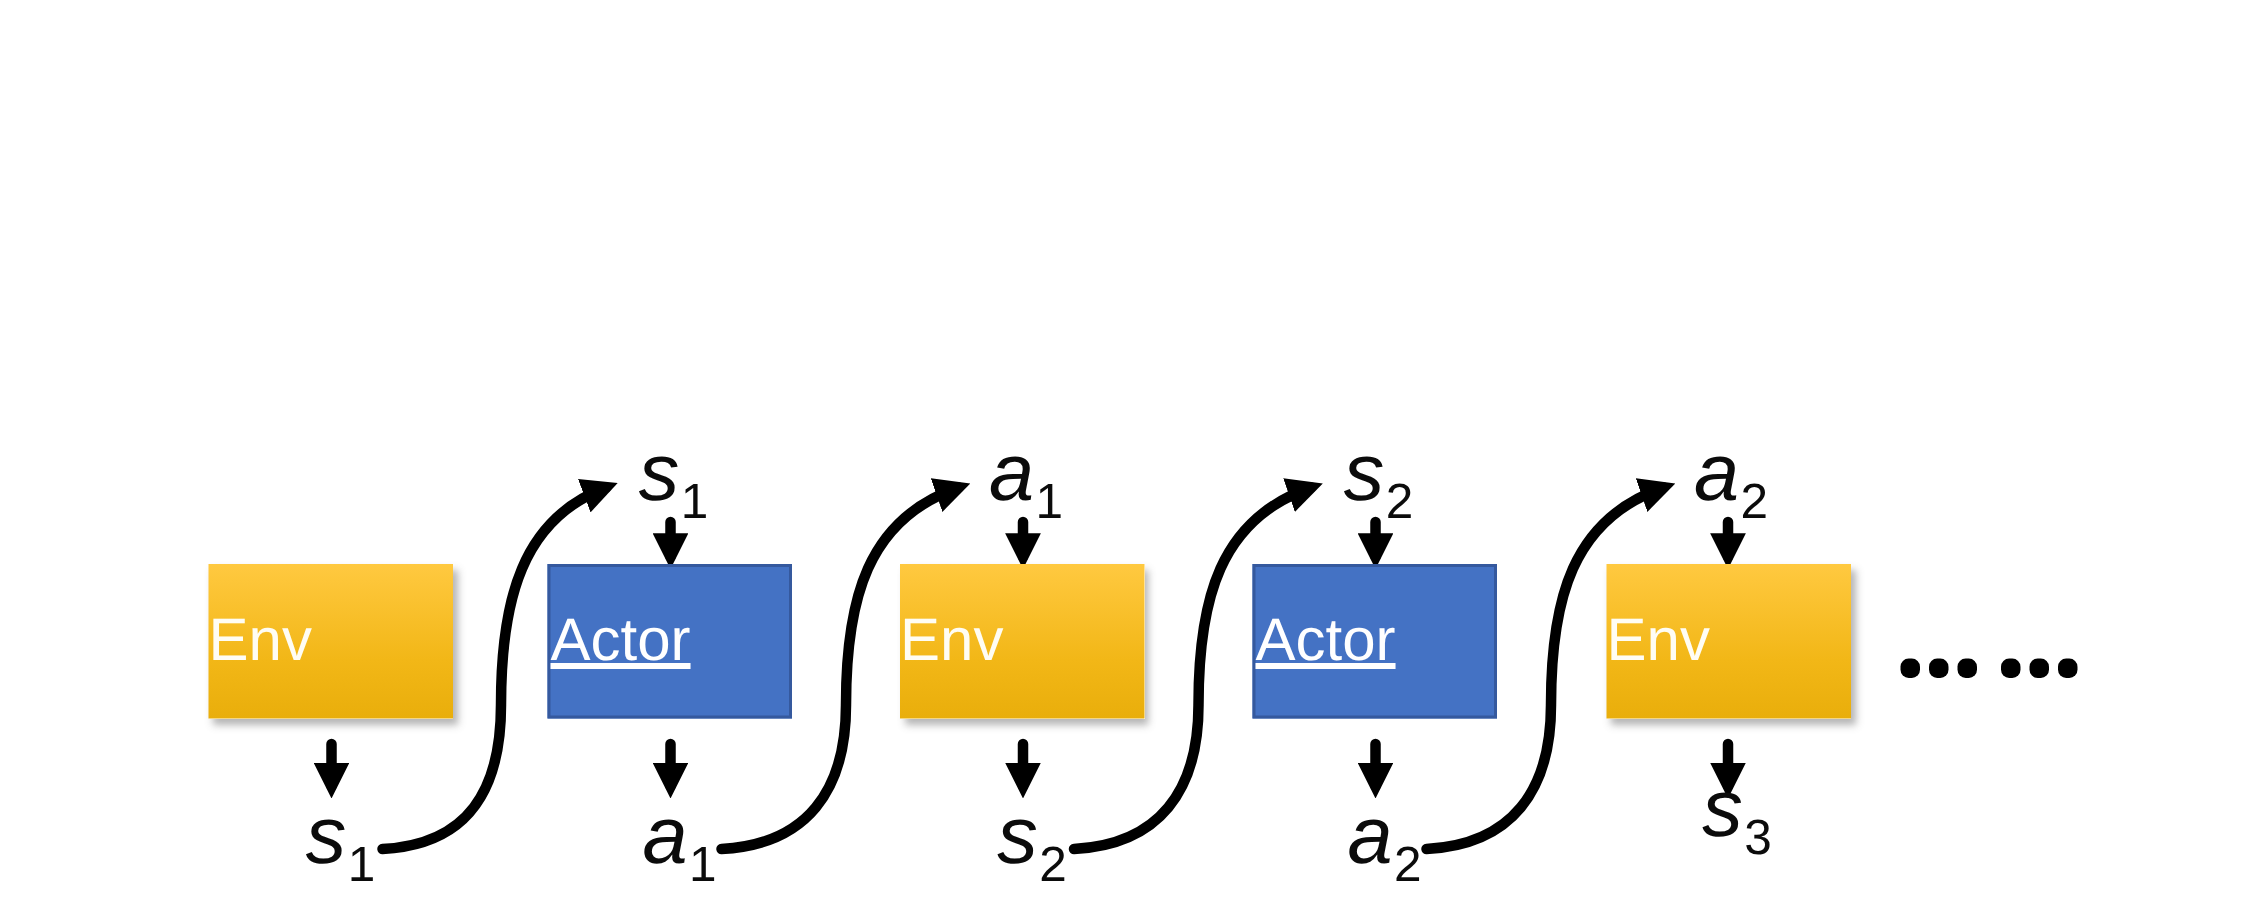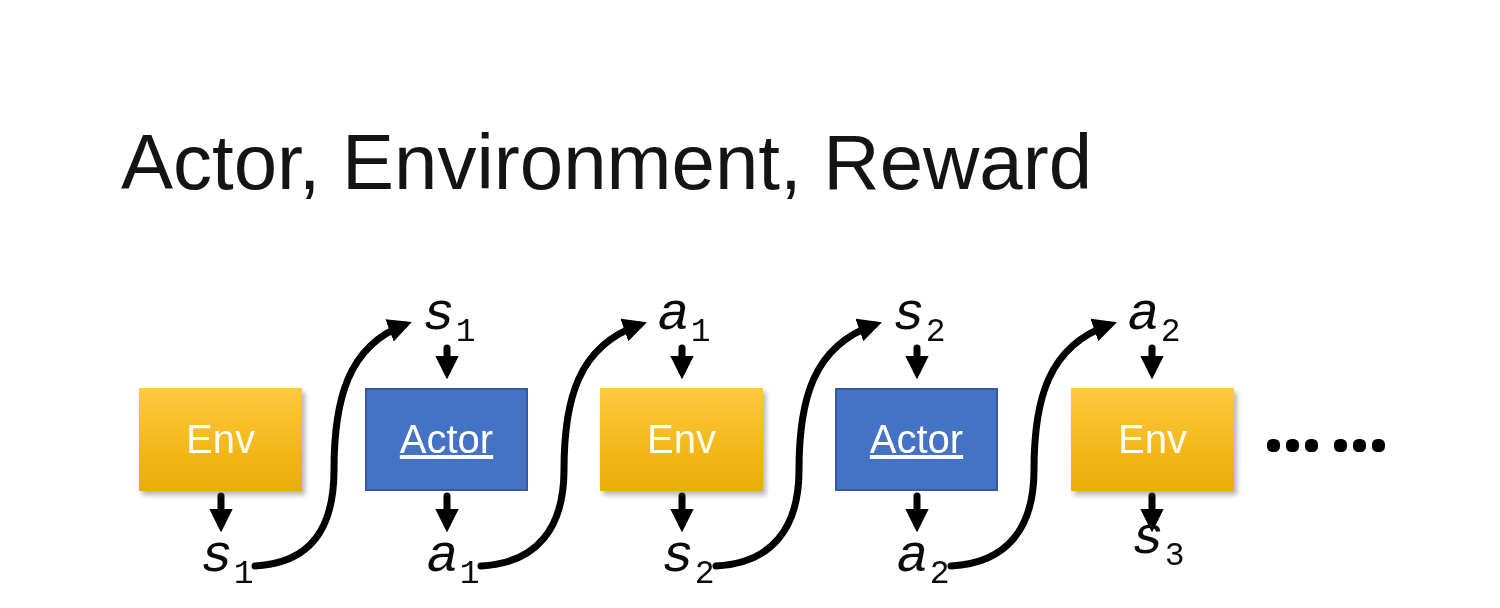--- a/index.html
+++ b/index.html
@@ -6,37 +6,37 @@
   .stage {
     position:relative; width:1500px; height:608px; background:#ffffff;
     overflow:hidden; font-family:"Liberation Sans", sans-serif;
   }
   .slide-title {
     position:absolute; left:121px; top:123px;
     font-size:78px; font-weight:300; line-height:1;
     color:#141414; letter-spacing:0px; white-space:nowrap;
   }
   .box {
-    position:absolute; top:388px; width:163px; height:103px;
-    display:flex; align-items:center; justify-content:center;
+    position:absolute; top:376px; width:163px; height:103px;
+    display:flex; align-items:center; justify-content:flex-start;
     font-size:40px; color:#ffffff; box-sizing:border-box;
   }
   .box.env {
     background:linear-gradient(180deg, var(--env-top) 0%, var(--env-mid) 62%, var(--env-bottom) 100%);
     box-shadow:3px 4px 5px rgba(90,90,90,0.45);
     color:#fffdf4;
   }
   .box.actor {
     background:var(--actor-fill);
     border:2.5px solid var(--actor-border);
     text-decoration:underline;
   }
   .mlabel {
     position:absolute; transform:translateX(-50%);
-    font-family:Liberation Mono, monospace; font-style:italic;
+    font-family:Liberation Sans, sans-serif; font-style:italic;
     font-size:54px; line-height:54px; color:#0b0b0b; white-space:nowrap;
   }
   .mlabel sub {
     font-style:normal; font-size:33px; line-height:0; vertical-align:-12px;
     margin-left:1px;
   }
   .arrow-svg { position:absolute; left:0; top:0; pointer-events:none; }
   .arrow-path { stroke:var(--arrow); stroke-width:7; fill:none; stroke-linecap:round; }
   .arrow-head { fill:var(--arrow); }
   .dots {
@@ -47,21 +47,20 @@
     width:13px; height:13px; border-radius:42%;
     background:var(--arrow); margin-right:6px;
   }
   .dot:nth-child(4) { margin-left:10px; }
 </style>
 </head>
 <body>
 
 <div class="stage">
 
-  <div class="slide-title">Actor, Environment, Reward</div>
 
   <svg class="arrow-svg" width="1500" height="608" viewBox="0 0 1500 608">
     <defs>
       <marker id="ah" viewBox="0 0 10 10" refX="6.5" refY="5" markerWidth="3.4" markerHeight="3.4" orient="auto">
         <path d="M 0 0 L 10 5 L 0 10 z" class="arrow-head"></path>
       </marker>
     </defs>
 
     <line class="arrow-path" x1="447" y1="348" x2="447" y2="371" marker-end="url(#ah)"></line>
     <line class="arrow-path" x1="682" y1="348" x2="682" y2="371" marker-end="url(#ah)"></line>

